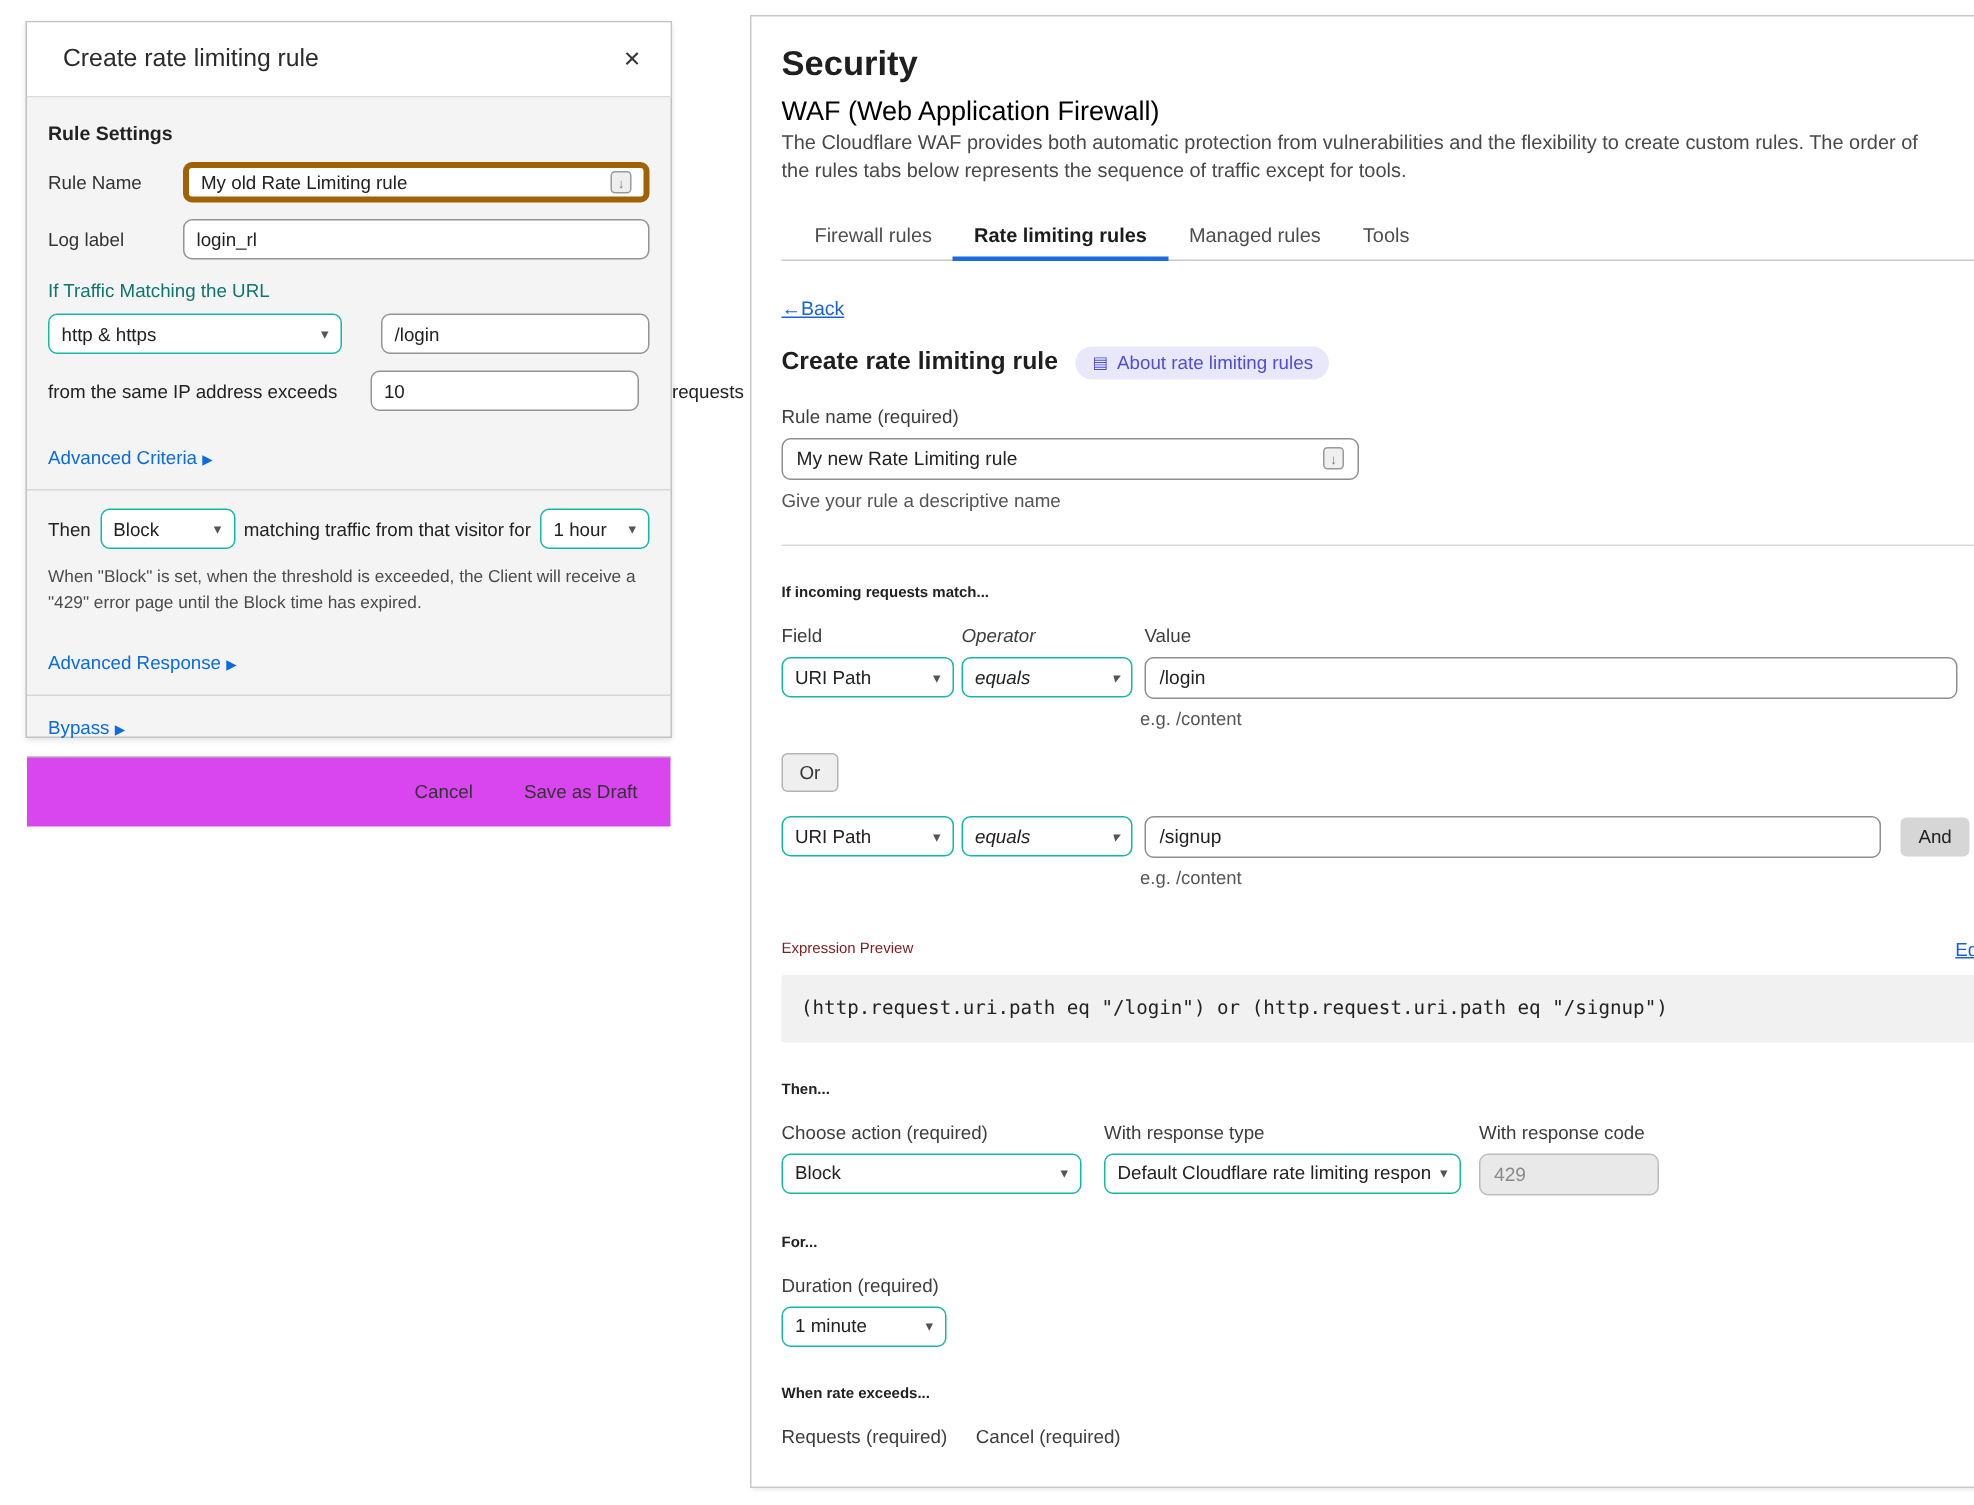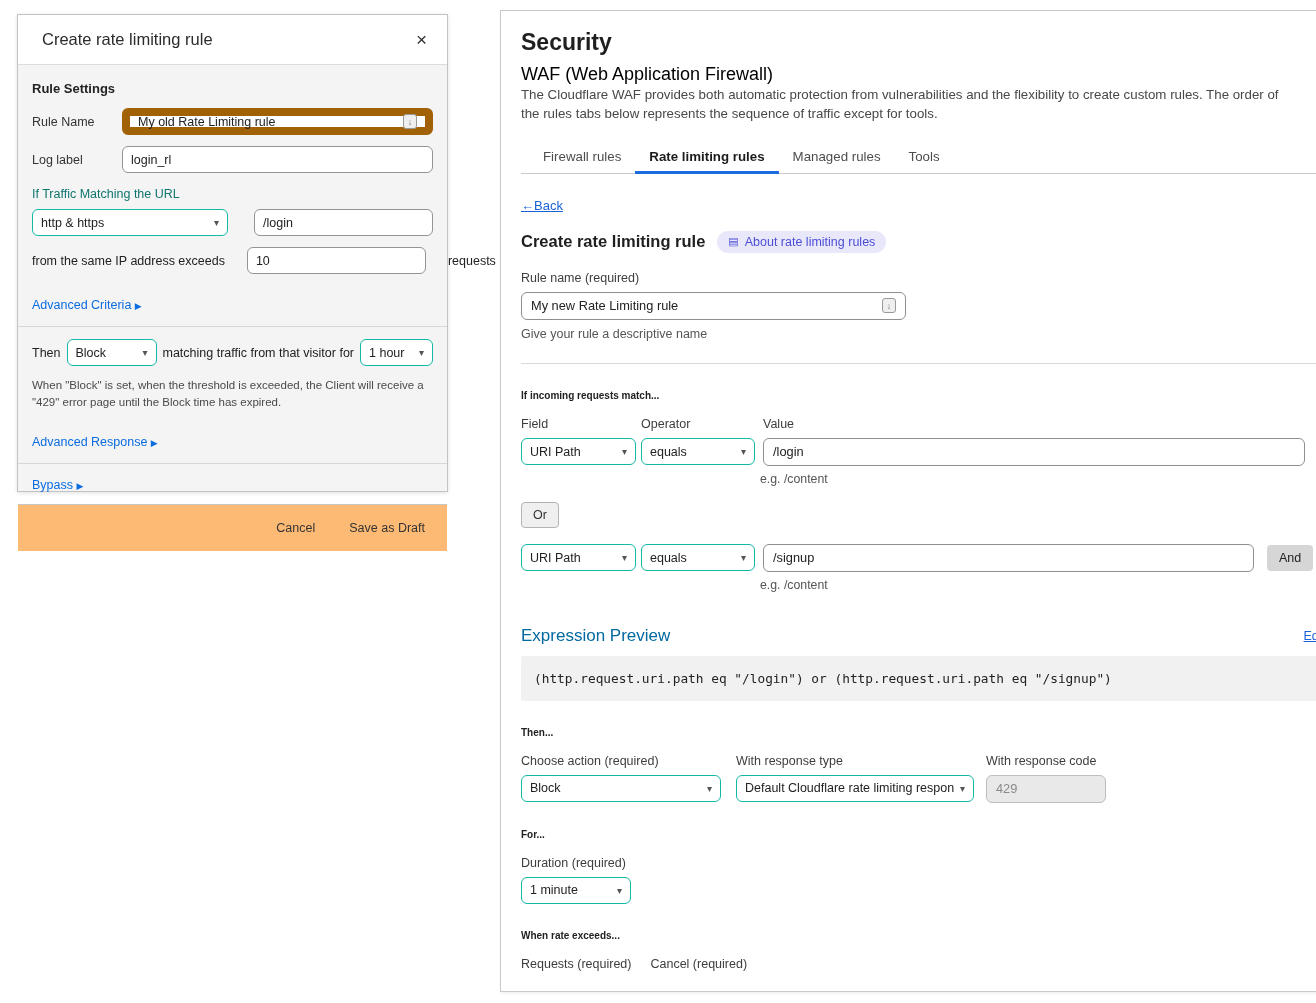--- a/index.html
+++ b/index.html
@@ -15,35 +15,35 @@
     display:flex; align-items:center; padding:0 20px 0 24px; flex:0 0 auto; }
   .modal-title { font-size:16.5px; color:#2b2b2b; flex:1; }
   .modal-close { font-size:19px; color:#333; cursor:pointer; line-height:1; }
   .modal-body { flex:1; padding:16px 14px 0 14px; font-size:12.5px; }
   .modal-section-title { font-weight:bold; font-size:13px; margin-bottom:12px; color:#222; }
   .m-row { display:flex; align-items:center; margin-bottom:11px; gap:26px; white-space:nowrap; }
   .m-label { width:64px; flex:0 0 auto; color:#333; }
   .m-input { flex:1; height:27px; border:1px solid #949494; border-radius:6px; background:#fff;
     padding:0 8px; font-size:12.5px; color:#222; font-family:"Liberation Sans", sans-serif;
     position:relative; display:flex; align-items:center; }
-  .m-input.focused { border:8px solid #a16207; }
+  .m-input.focused { border:4px solid #a16207; }
   .m-input input { border:none; outline:none; flex:1; font-size:12.5px; background:transparent;
     font-family:"Liberation Sans", sans-serif; color:#222; min-width:0; }
   .autofill { flex:0 0 auto; width:14px; height:15px; border:1px solid #9a9a9a; border-radius:3px;
     background:#efefef; color:#777; font-size:9px; display:flex; align-items:center; justify-content:center; }
   .m-group-label { margin:14px 0 8px; color:#0f766e; }
   .select { height:27px; border:1px solid #14b8a6; border-radius:6px; background:#fff;
     display:flex; align-items:center; padding:0 8px; gap:6px; cursor:pointer; }
   .select .lbl { flex:1; font-size:12.5px; color:#222; white-space:nowrap; overflow:hidden; }
   .select .caret { color:#555; font-size:10px; flex:0 0 auto; }
   .m-link { color:#0b6ce0; font-size:12.5px; margin:13px 0 12px; cursor:pointer; display:inline-block; }
   .m-link .tri { font-size:9px; }
   .m-divider { border-top:1px solid #d7d7d7; margin:2px -14px 12px; }
   .m-help { color:#4a4a4a; font-size:11.5px; line-height:1.5; margin:2px 0 10px; }
-  .modal-footer { flex:0 0 auto; height:47px; background:#fdba74; border-top:1px solid #c6c6c6;
+  .modal-footer { flex:0 0 auto; height:47px; background:#d946ef; border-top:1px solid #c6c6c6;
     display:flex; align-items:center; justify-content:flex-end; gap:34px; padding:0 22px; }
   .footer-btn { font-size:12.5px; color:#333; cursor:pointer; background:none; border:none;
     font-family:"Liberation Sans", sans-serif; }
 
   
   .panel { position:absolute; left:500px; top:10px; width:910px; height:982px;
     background:#fff; border:1px solid #c9c9c9; box-shadow:1px 1px 3px rgba(0,0,0,.08);
     padding:18px 20px; font-size:13px; overflow:hidden; }
   .h1 { font-size:23px; font-weight:bold; color:#1f1f1f; margin-bottom:8px; }
   .h2 { font-size:18px; font-weight:400; color:#000000; margin-bottom:0; }
@@ -69,33 +69,33 @@
     font-family:"Liberation Sans", sans-serif; color:#222; min-width:0; }
   .p-input.disabled { background:#e9e9e9; border-color:#bdbdbd; }
   .p-input.disabled input { color:#8a8a8a; }
   .help-text { font-size:12.5px; color:#555; margin-top:7px; }
   .divider { border-top:1px solid #dadada; margin:22px 0 26px; }
 
   .h4 { font-size:10px; font-weight:bold; color:#222; margin-bottom:16px; }
   .cond-labels { display:flex; font-size:12.5px; color:#3d3d3d; margin-bottom:7px; }
   .cond-row { display:flex; align-items:center; gap:5px; }
   .w-field { width:115px; flex:0 0 auto; }
-  .w-op { width:114px; flex:0 0 auto; }
+  .w-op { width:114px; flex:0 0 auto;font-style:italic; }
   .cond-value { flex:1; margin-left:3px; }
   .gray-btn { background:#d6d6d6; border:none; border-radius:4px; padding:6px 12px;
     font-size:12.5px; color:#222; cursor:pointer; margin-left:8px;
     font-family:"Liberation Sans", sans-serif; flex:0 0 auto; }
   .x-icon { font-size:17px; color:#444; margin-left:10px; cursor:pointer; flex:0 0 auto; }
   .cond-hint { font-size:12.3px; color:#555; margin:6px 0 0 239px; }
   .or-connector { background:#efefef; border:1px solid #b3b3b3; border-radius:4px;
     padding:5px 11px; font-size:12.5px; color:#333; cursor:pointer; margin:16px 0;
     font-family:"Liberation Sans", sans-serif; display:inline-block; }
 
   .expr-head { display:flex; align-items:center; justify-content:space-between; margin:34px 0 10px; }
-  .expr-label { font-size:17px; color:#0369a1; }
+  .expr-label { font-size:10px; color:#7f1d1d; }
   .edit-link { font-size:12.5px; color:#1a62d8; text-decoration:underline; cursor:pointer; }
   .code-box { background:#f1f1f1; border-radius:2px; padding:15px 13px; margin-bottom:26px;
     font-family:"DejaVu Sans Mono", monospace; font-size:12.8px; color:#222; white-space:nowrap; }
   .col-action { width:215px; flex:0 0 auto; }
   .col-rtype { width:250px; flex:0 0 auto; }
   .then-cols { display:flex; }
   .sel-block { width:200px; }
   .sel-rtype { width:238px; }
   .inp-rcode { width:120px; } .mb26 { margin-bottom:26px; }
   .sel-small { width:110px; }

